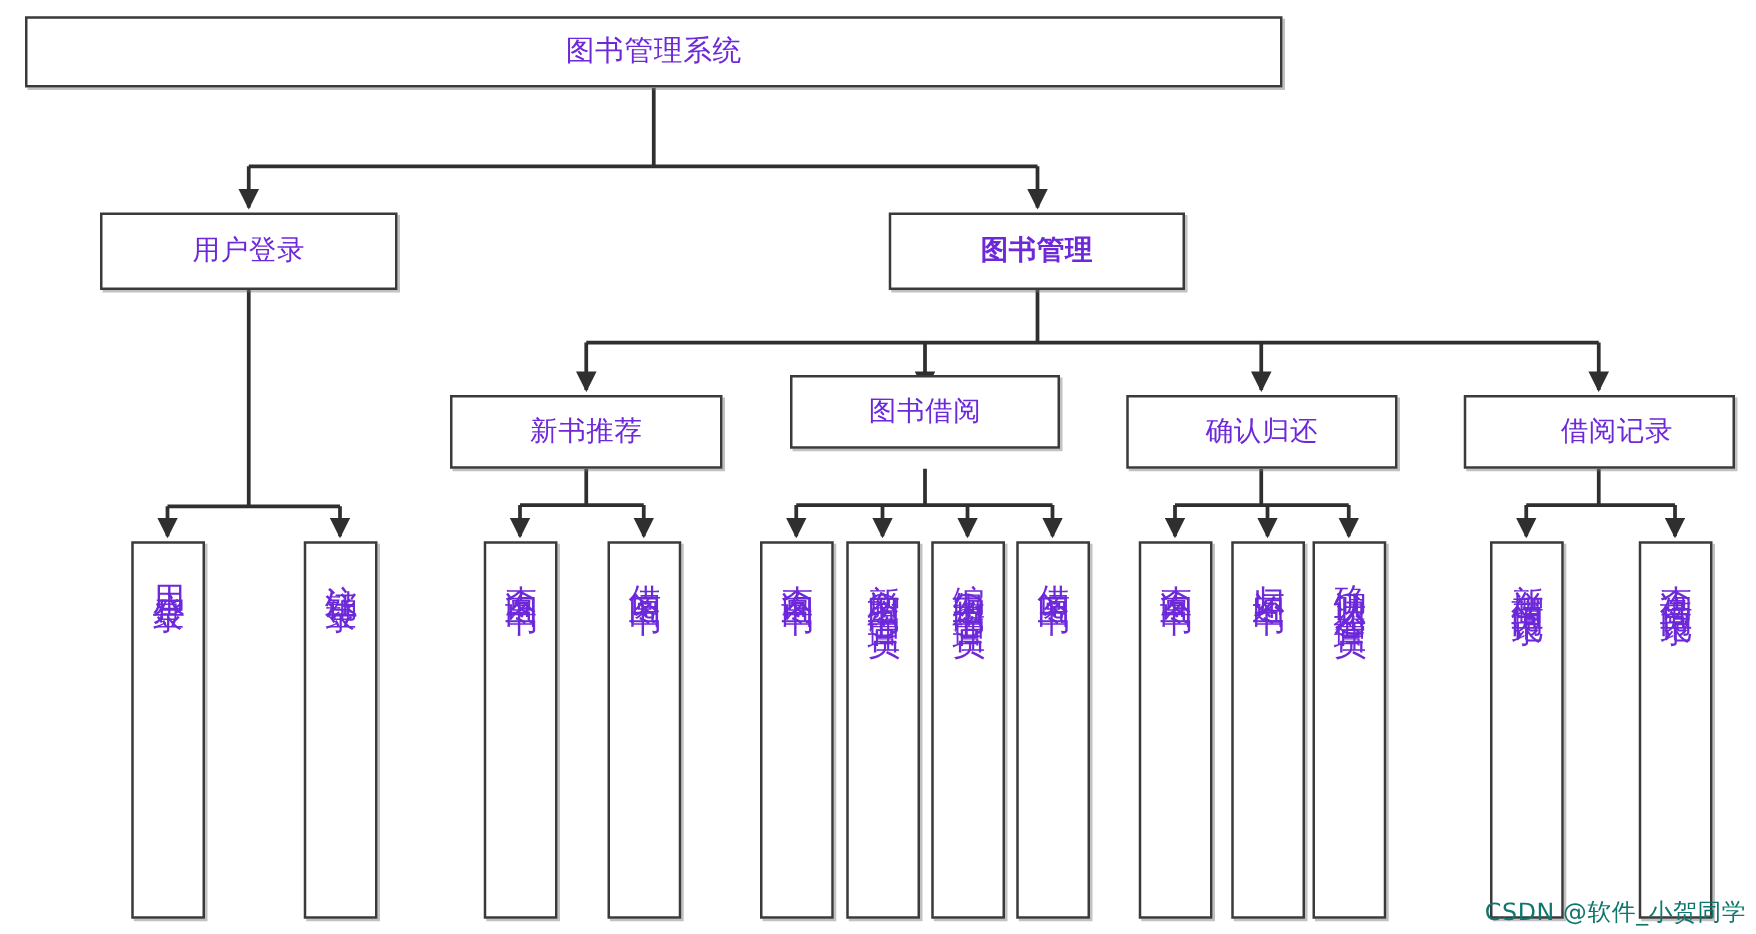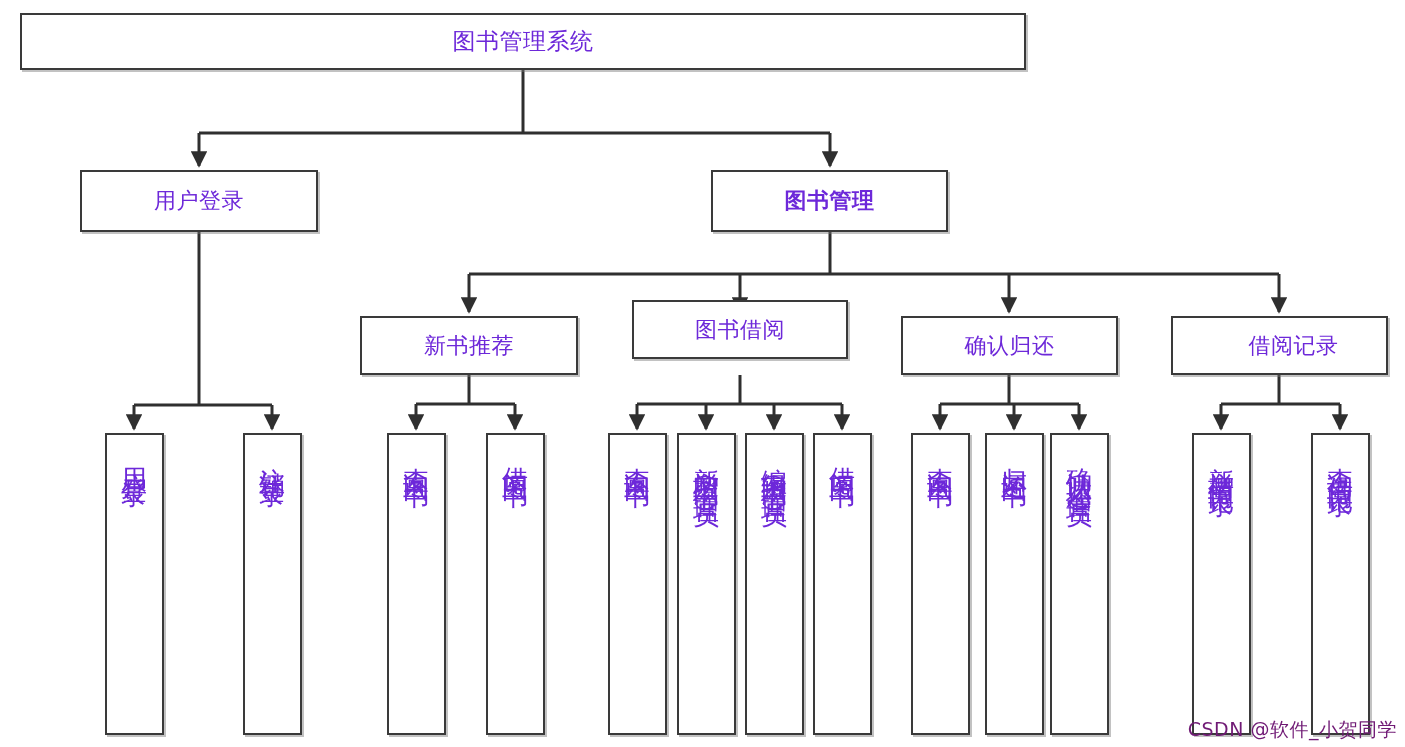--- a/index.html
+++ b/index.html
@@ -49,21 +49,21 @@
     line-height:1.0;
     letter-spacing:5px;
     white-space:nowrap;
   }
 
   .watermark{
     position:absolute;
     right:8px;
     bottom:4px;
     font-size:19px;
-    color:#701a75;
+    color:#0f766e;
     letter-spacing:0.5px;
     white-space:nowrap;
     user-select:none;
   }
 </style>
 </head>
 <body>
 
 <div id="canvas">
 

